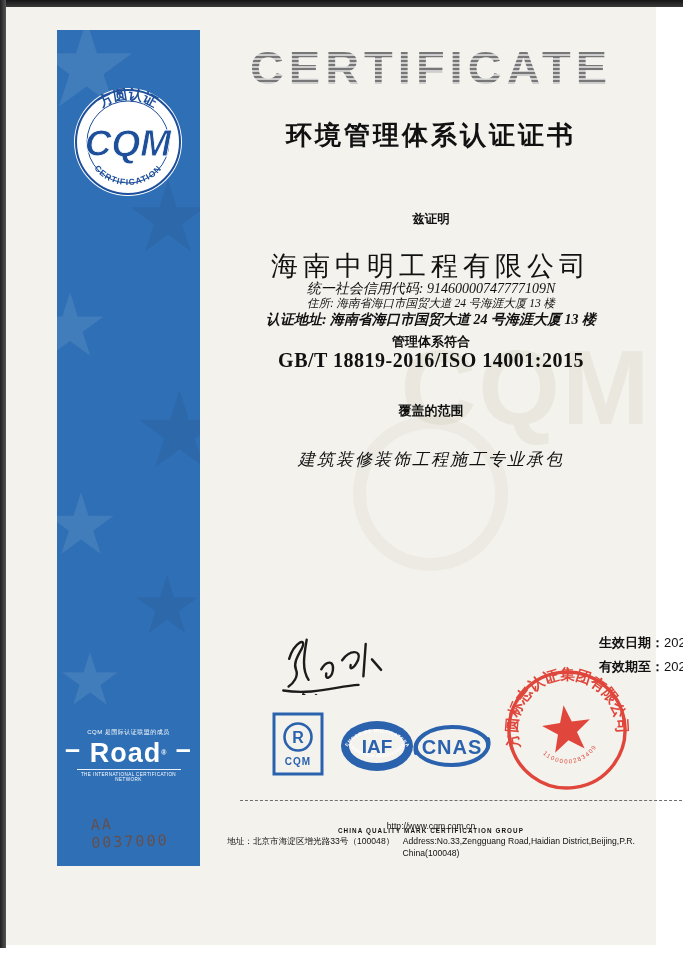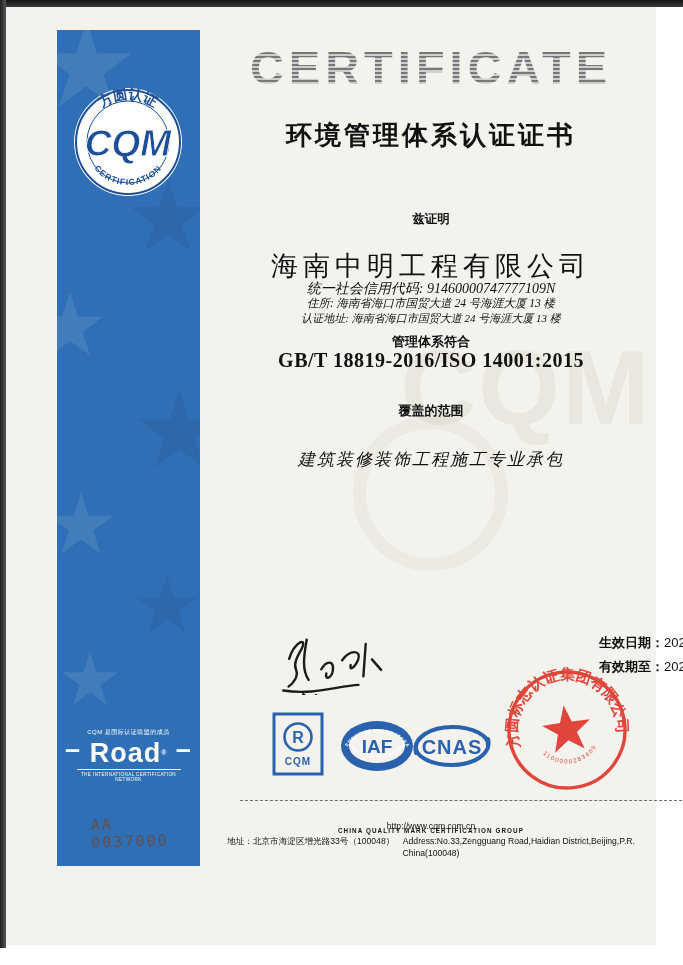--- a/index.html
+++ b/index.html
@@ -49,21 +49,21 @@
     -webkit-background-clip:text; background-clip:text; -webkit-text-fill-color:transparent; }
 
   .cn-title { top:118px; font-size:26px; font-weight:bold; letter-spacing:3px; }
   .cert-no { top:179px; font-size:13px; }
   .cert-no b { letter-spacing:.5px; }
   .certify { top:211px; font-size:12.5px; font-weight:bold; }
   .company { top:248px; font-size:27px; letter-spacing:5px; font-family:"Liberation Serif", serif; }
   .kai { font-family:"Liberation Serif", serif; font-style:italic; }
   .credit { top:280px; font-size:14px; }
   .addr { top:295.5px; font-size:11.5px; }
-  .audit-addr { top:311px; font-size:11px; }
+  .audit-addr { top:311px; font-size:14px;font-weight:bold; }
   .std-label { top:333px; font-size:13px; font-weight:bold; }
   .standard { top:349px; font-size:20px; font-weight:bold; font-family:"Liberation Serif", serif; letter-spacing:.5px; }
   .scope-label { top:402px; font-size:13px; font-weight:bold; }
   .scope1 { top:424px; font-size:17px; letter-spacing:1px; }
   .scope2 { top:448px; font-size:17px; letter-spacing:2px; }
 
   .note { top:594px; font-size:7.5px; line-height:11px; color:#3d3d3d; letter-spacing:.2px; }
 
   .signature { left:62px; top:615px; width:150px; }
   .dates { left:258px; top:631px; width:204px; text-align:left; font-size:13px; line-height:24px; }

